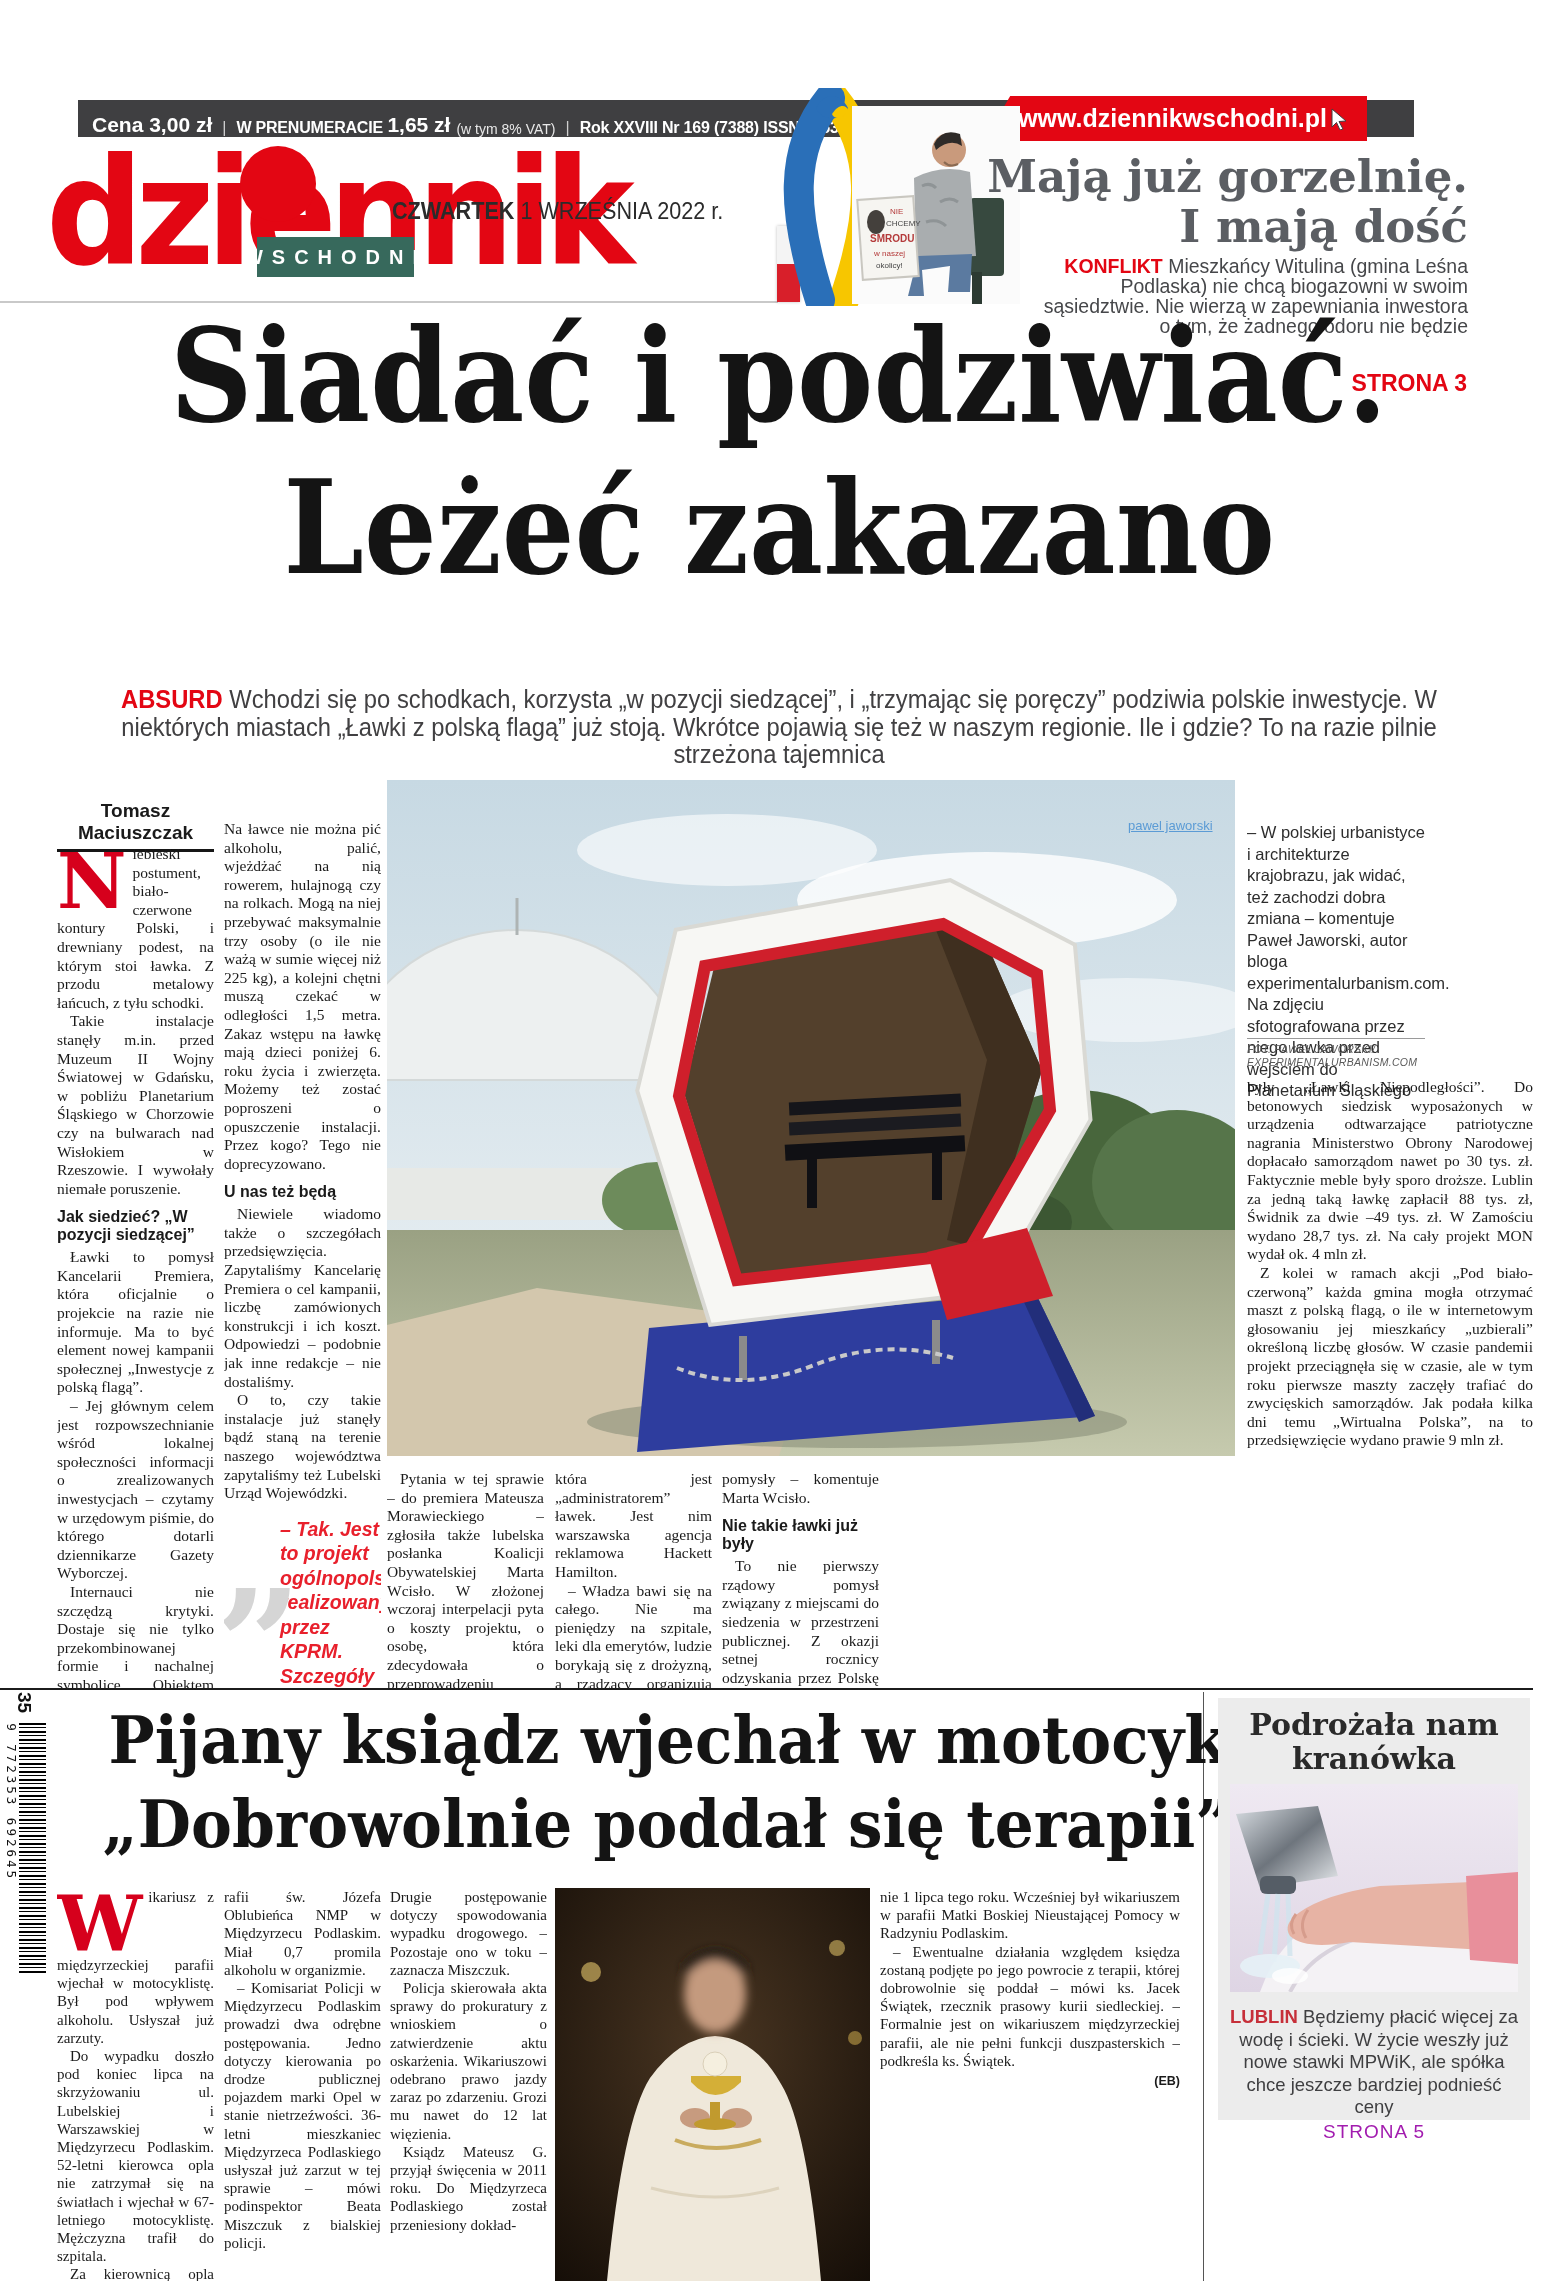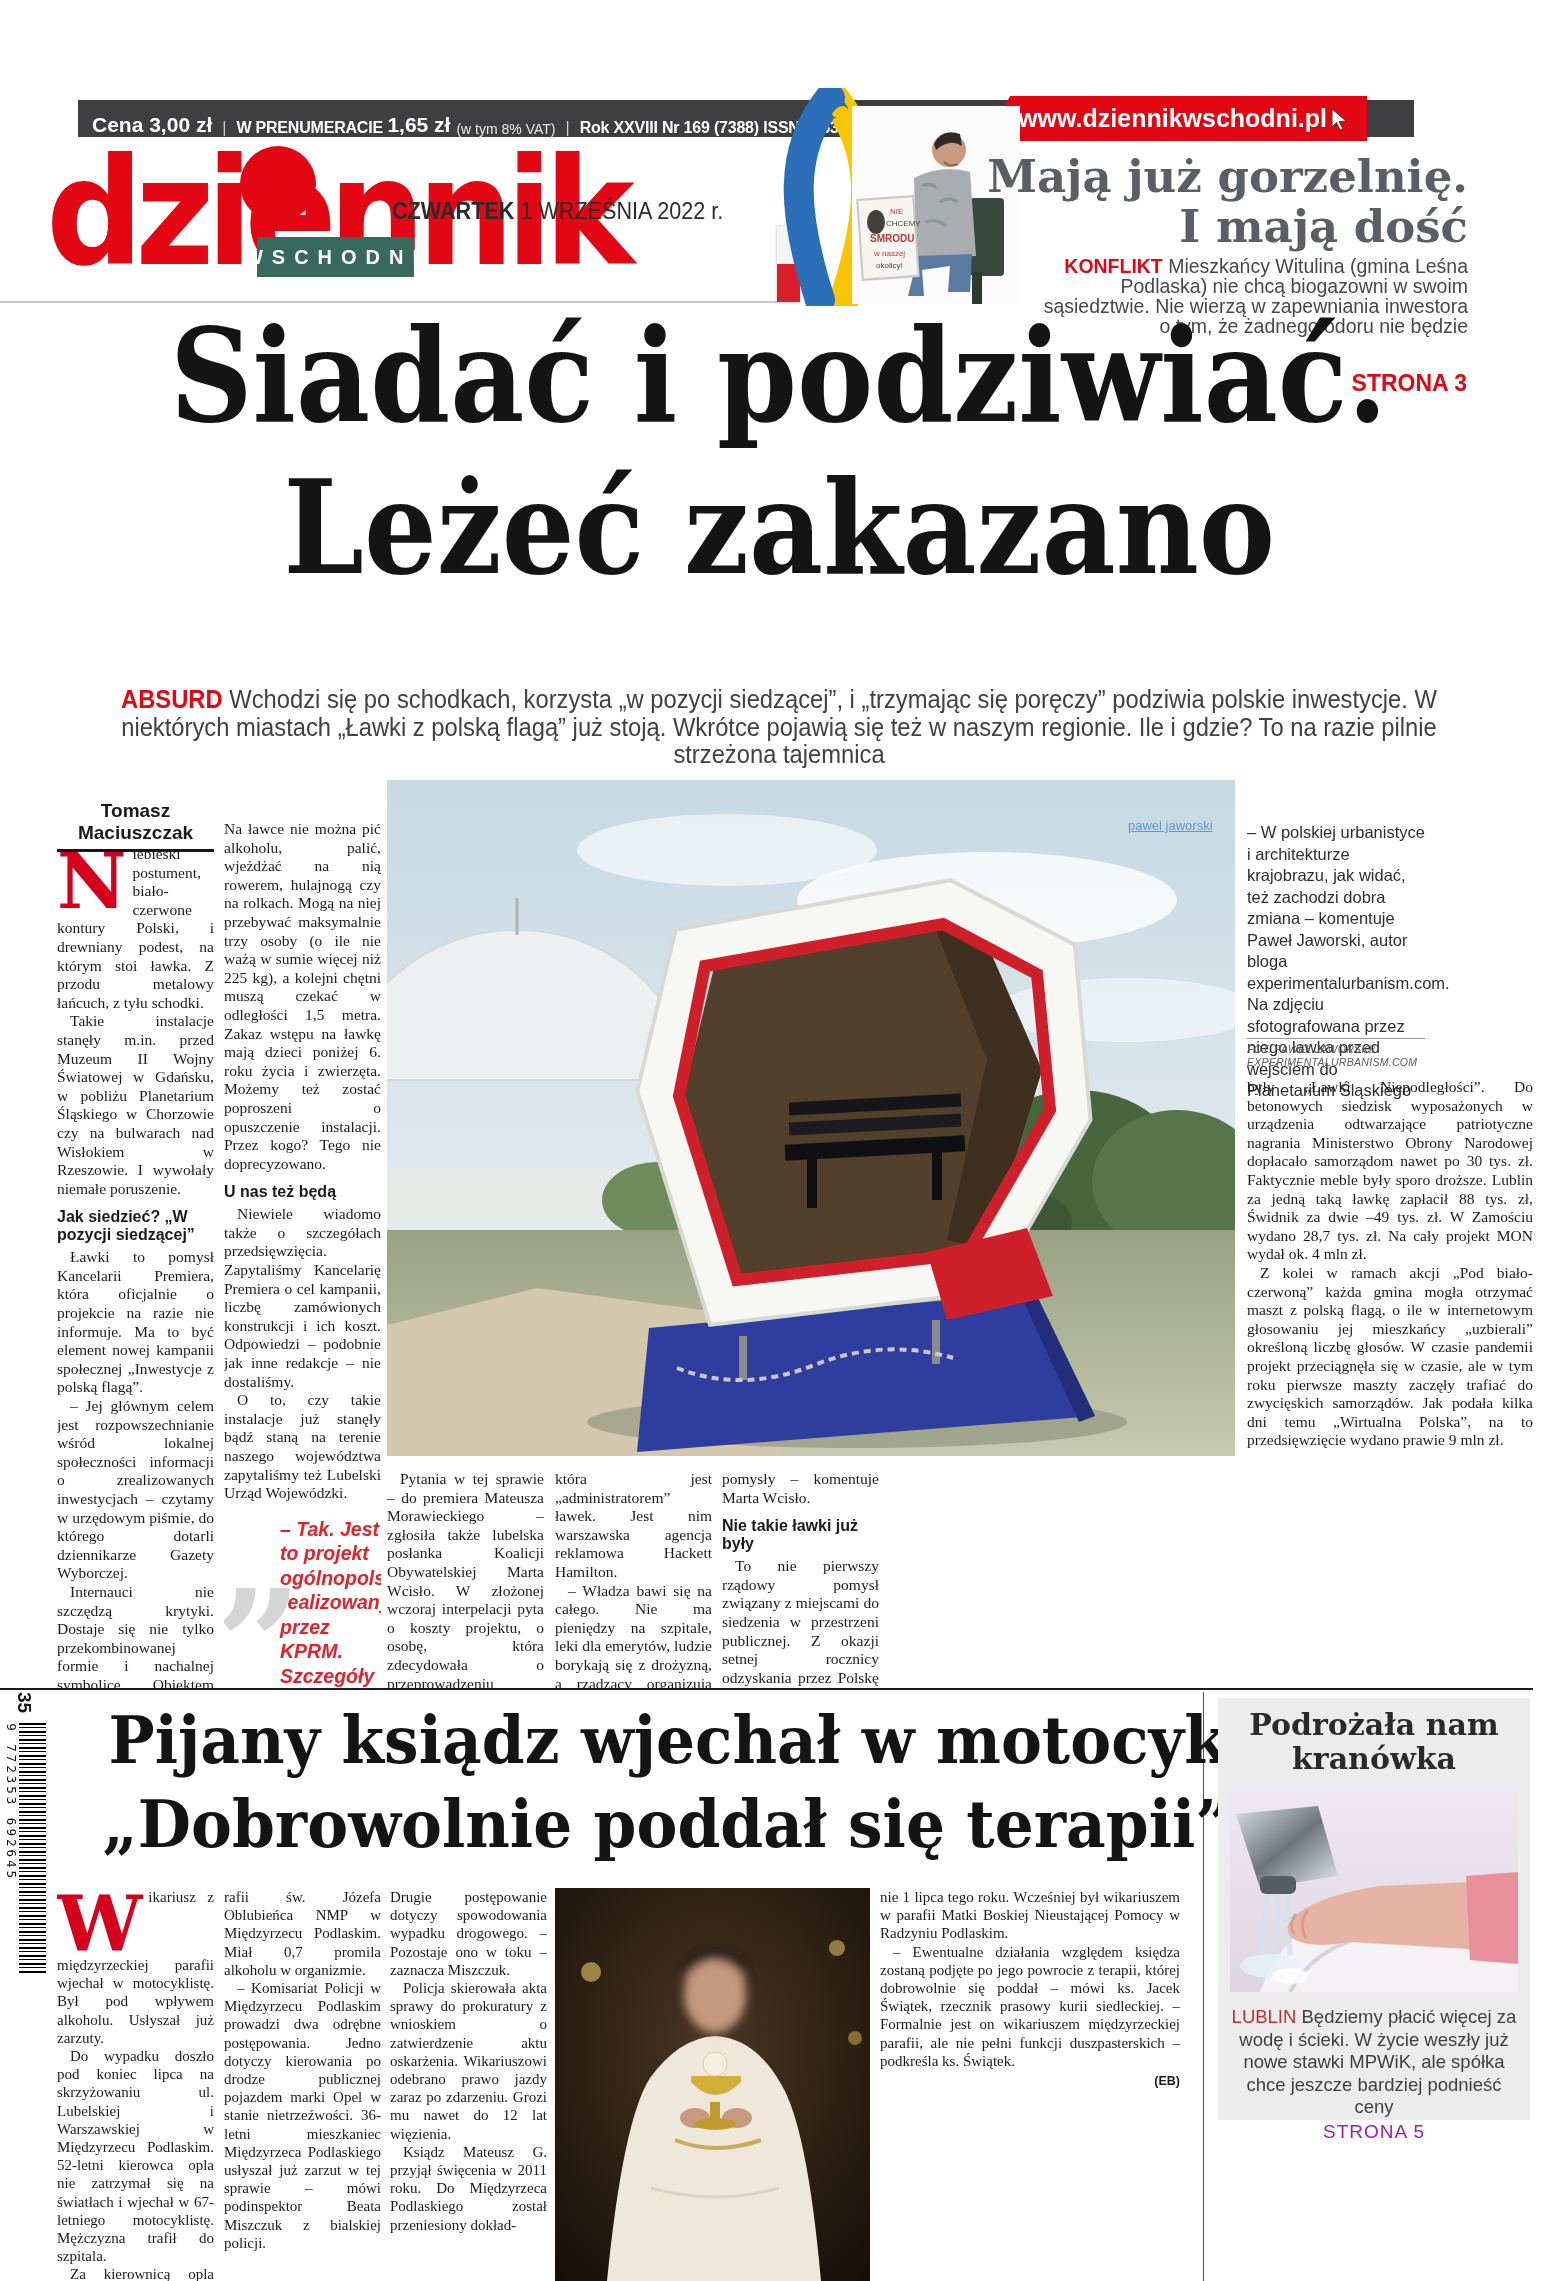--- a/index.html
+++ b/index.html
@@ -76,21 +76,21 @@
   .divider{left:0;top:1688px;width:1533px;height:2px;background:#1c1c1c;}
   .h2a{left:60px;top:1698px;width:1135px;text-align:center;font-family:"DejaVu Serif",serif;
        font-weight:bold;color:#141414;font-size:66px;line-height:84px;}
   .vline{left:1203px;top:1692px;width:1px;height:589px;background:#555;}
 
   .graybox{left:1218px;top:1698px;width:312px;height:422px;background:#ececec;box-sizing:border-box;
            padding:10px 12px;}
   .gb-title{text-align:center;font-family:"DejaVu Serif",serif;font-weight:bold;font-size:30px;
             line-height:34px;color:#2a2a2a;}
   .gb-text{margin-top:10px;text-align:center;font-size:18.5px;line-height:22.5px;color:#3f3f41;}
-  .gb-text .city{color:#c62f39;font-weight:normal;}
+  .gb-text .city{color:#c62f39;font-weight:bold;}
   .gb-page{margin-top:2px;text-align:center;color:#a21caf;font-size:19px;letter-spacing:1px;}
 
   
   .bc-rot{left:46px;top:1692px;width:320px;height:44px;transform-origin:0 0;transform:rotate(90deg);
           display:flex;align-items:stretch;gap:10px;}
   .bc-issue{font-size:19px;font-weight:bold;color:#111;align-self:center;}
   .bc-main{display:flex;flex-direction:column;}
   .bc-bars{width:252px;height:27px;background:repeating-linear-gradient(90deg,#000 0 2px,#fff 2px 4px,#000 4px 5px,#fff 5px 8px);}
   .bc-digits{font-family:"DejaVu Sans Mono",monospace;font-size:12.5px;letter-spacing:3px;color:#111;}
 

